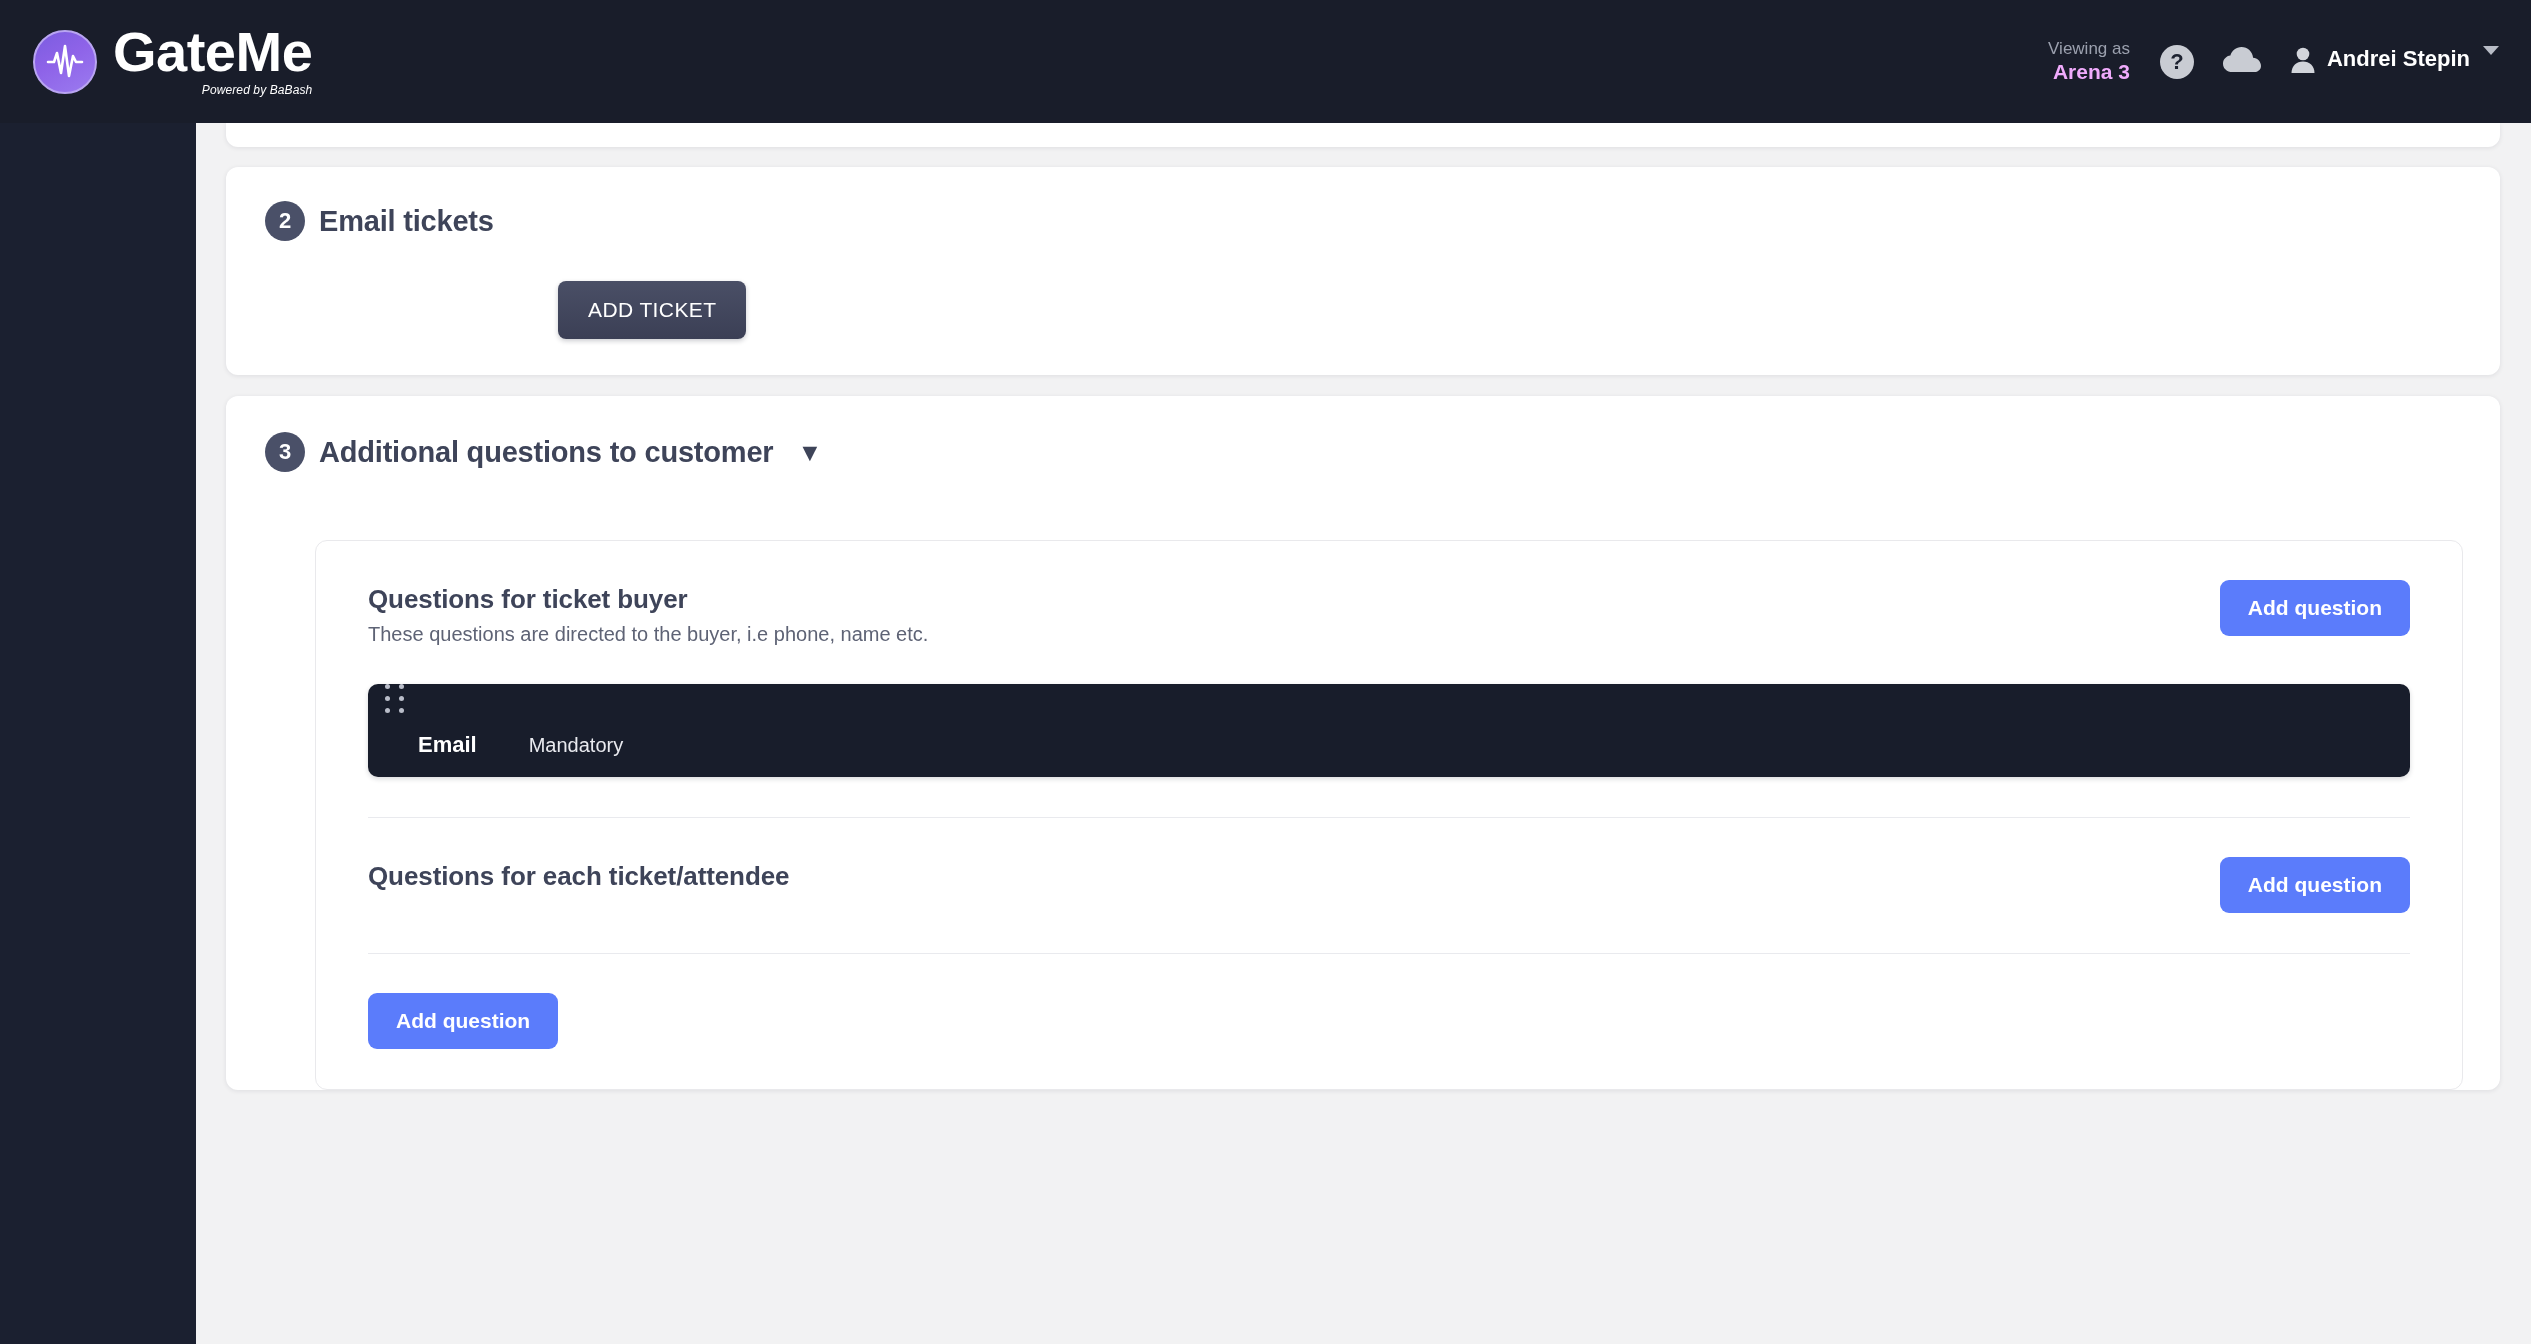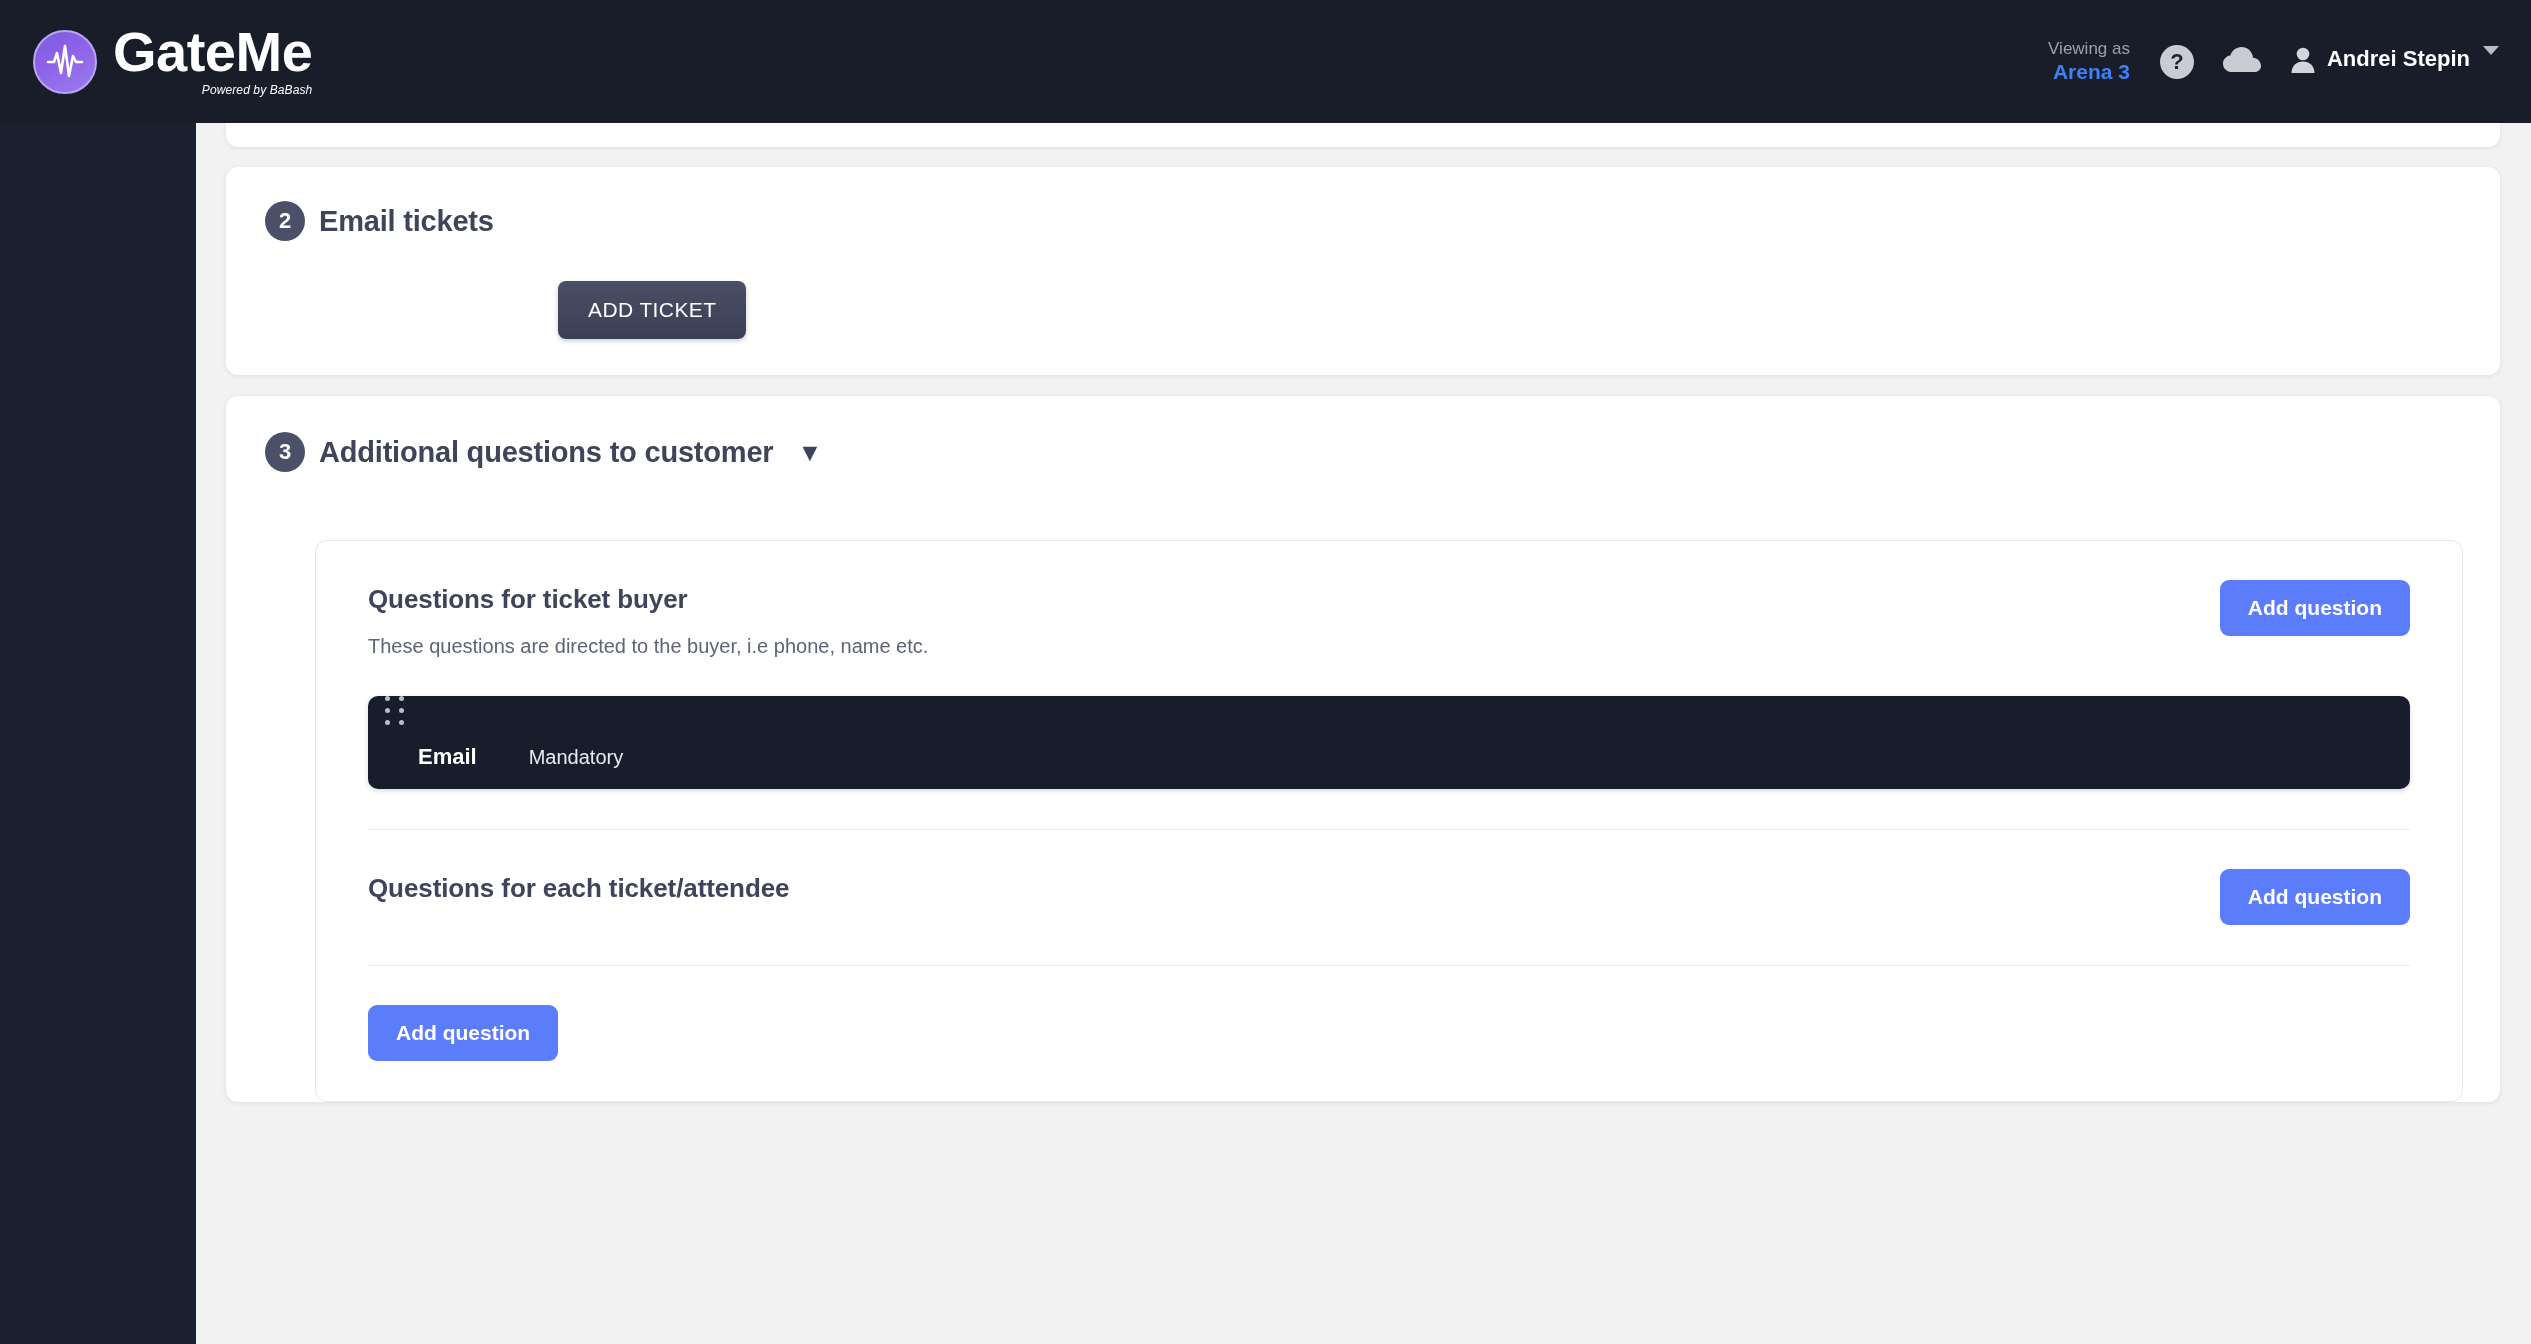--- a/index.html
+++ b/index.html
@@ -70,21 +70,21 @@
     margin-right: 30px;
     line-height: 1.25;
   }
   .viewing-as .va-label {
     font-size: 17px;
     color: #9ba0ae;
     display: block;
   }
   .viewing-as .va-value {
     font-size: 21px;
-    color: #3b82f6;
+    color: #f0abfc;
     font-weight: 700;
     display: block;
   }
   .icon-btn {
     display: flex;
     align-items: center;
     justify-content: center;
     margin-right: 28px;
   }
   .help-circle {
@@ -227,21 +227,21 @@
     justify-content: space-between;
   }
   .qblock-texts { max-width: 1700px; }
   .qblock-title {
     font-size: 26px;
     font-weight: 700;
     color: #3e4459;
     letter-spacing: -0.1px;
   }
   .qblock-desc {
-    margin-top: 18px;
+    margin-top: 6px;
     font-size: 20px;
     color: #5e6375;
     line-height: 1.35;
   }
   .btn-add-question {
     background: #5b7cfb;
     color: #ffffff;
     border: none;
     border-radius: 9px;
     font-family: "Liberation Sans", sans-serif;

